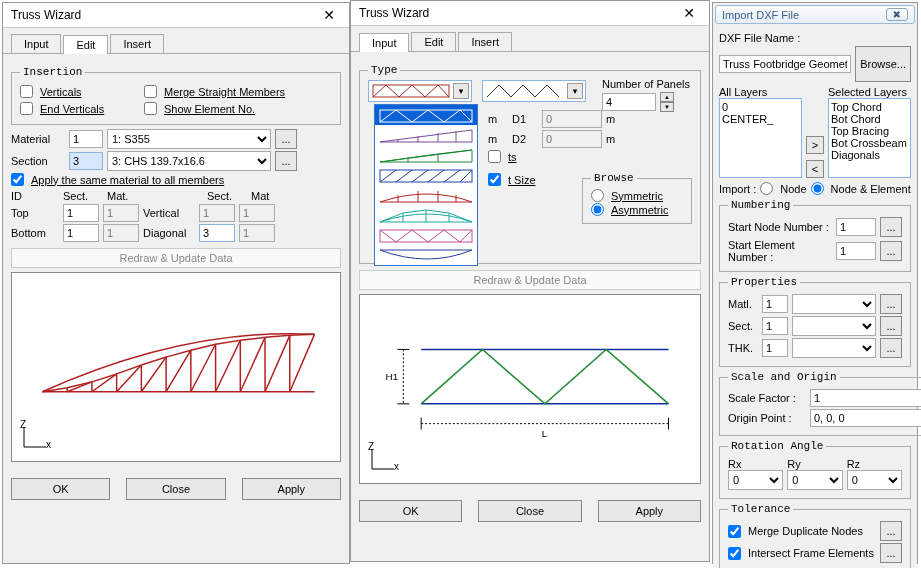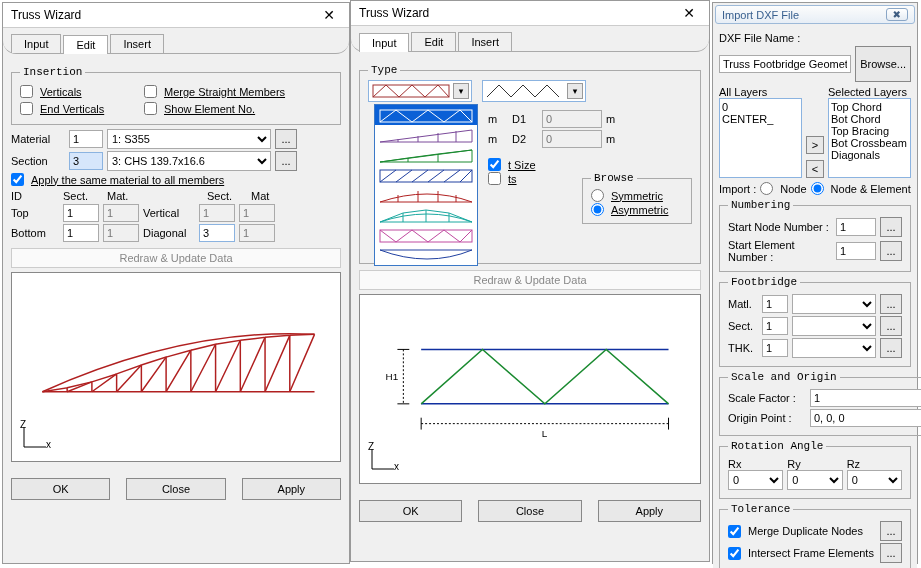--- a/index.html
+++ b/index.html
@@ -31,21 +31,20 @@
   .titlebar .close {
     font-size: 14px;
     cursor: pointer;
     padding: 0 6px;
   }
   .tabs {
     display: flex;
     padding: 6px 8px 0 8px;
     border-bottom: 1px solid #aaa;
     background: #f0f0f0;
-    border-radius: 13px;
   }
   .tab {
     padding: 3px 12px;
     border: 1px solid #aaa;
     border-bottom: none;
     margin-right: 2px;
     background: #f0f0f0;
     cursor: pointer;
     font-size: 11px;
   }
@@ -337,20 +336,30 @@
   </div>
   <div class="tabs">
     <div class="tab active">Input</div>
     <div class="tab">Edit</div>
     <div class="tab">Insert</div>
   </div>
   <div class="body">
     <fieldset style="position:relative;min-height:200px">
       <legend>Type</legend>
 
+      <div style="position:absolute;right:8px;top:2px;width:90px">
+        <div>Number of Panels</div>
+        <div class="row">
+          <input type="text" class="plain" style="width: 54px;" value="4">
+          <div style="display:flex;flex-direction:column">
+            <button class="btn-small" style="height:10px;width:14px;font-size:6px;padding:0">▲</button>
+            <button class="btn-small" style="height:10px;width:14px;font-size:6px;padding:0">▼</button>
+          </div>
+        </div>
+      </div>
 
       <div style="display:flex;gap:10px;position:relative">
         <div style="position:relative">
           <div class="type-combo">
             <svg width="80" height="16">
                 <g stroke="#a03030" fill="none">
                   <rect x="2" y="2" width="76" height="12"></rect>
                   <path d="M2 14 L15 2 L28 14 L41 2 L54 14 L67 2 L78 14"></path>
                 </g>
               </svg>
@@ -441,27 +450,27 @@
           <span style="width:26px">D1</span>
           <input type="text" class="grey" style="width: 60px;" value="0">
           <span>m</span>
         </div>
         <div class="row">
           <span style="width:20px">m</span>
           <span style="width:26px">D2</span>
           <input type="text" class="grey" style="width: 60px;" value="0">
           <span>m</span>
         </div>
+        <div class="checkbox-row">
+            <input type="checkbox" style="">
+            <label>ts</label>
+          </div>
         <div class="checkbox-row" style="margin-top:10px">
             <input type="checkbox" checked="" style="">
             <label>t Size</label>
-          </div>
-        <div class="checkbox-row">
-            <input type="checkbox" style="">
-            <label>ts</label>
           </div>
       </div>
 
       <fieldset style="position:absolute;right:8px;top:92px;width:110px">
         <legend>Browse</legend>
         <div class="checkbox-row">
             <input type="radio" name="opt" style="">
             <label>Symmetric</label>
           </div>
         <div class="checkbox-row">
@@ -557,21 +566,21 @@
           <button class="btn-small">...</button>
         </div>
       <div class="row">
           <label style="flex:1">Start Element Number  :</label>
           <input type="text" class="plain" style="width: 40px;" value="1">
           <button class="btn-small">...</button>
         </div>
     </fieldset>
 
     <fieldset>
-      <legend>Footbridge</legend>
+      <legend>Properties</legend>
       <div class="row">
           <label style="width:30px">Matl.</label>
           <input type="text" class="plain" style="width: 26px;" value="1">
           <select style="flex:1"><option></option></select>
           <button class="btn-small">...</button>
         </div>
       <div class="row">
           <label style="width:30px">Sect.</label>
           <input type="text" class="plain" style="width: 26px;" value="1">
           <select style="flex:1"><option></option></select>

